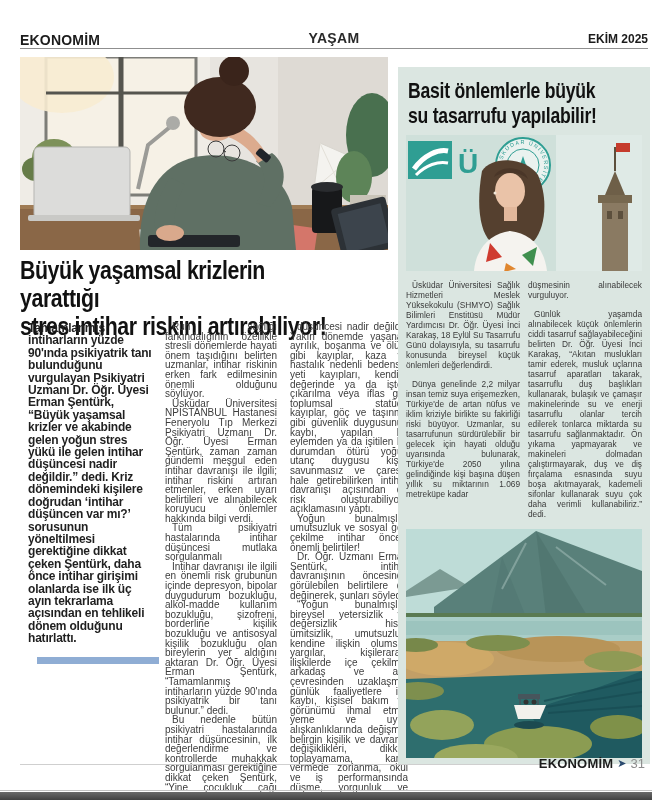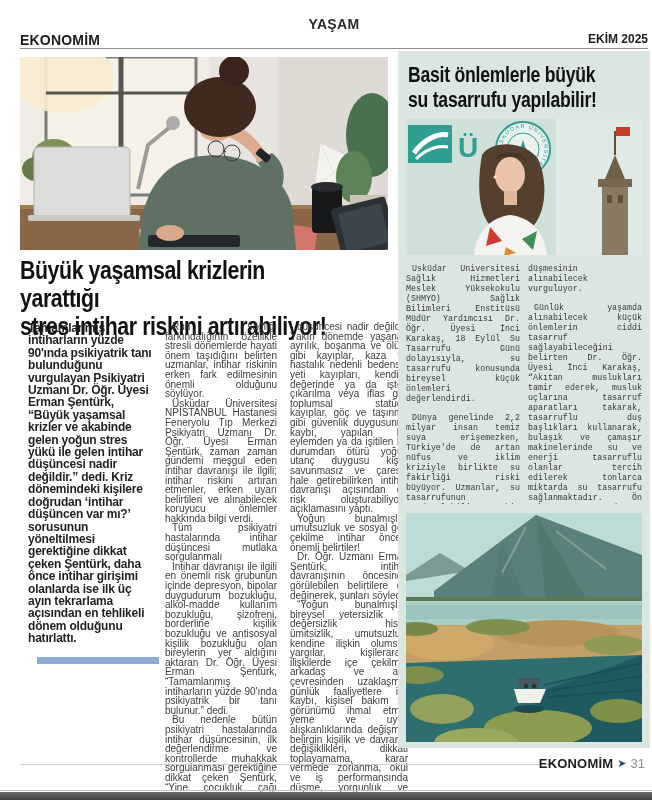--- a/index.html
+++ b/index.html
@@ -5,50 +5,50 @@
   html,body{margin:0;padding:0;}
   body{width:652px;height:800px;position:relative;background:#ffffff;overflow:hidden;
        font-family:"Liberation Sans",sans-serif;-webkit-font-smoothing:antialiased;}
   .page{position:absolute;inset:0;background:#fff;}
 
   
   .masthead{position:absolute;left:20px;top:26px;width:628px;height:22px;
             border-bottom:1px solid #8f8f8f;display:flex;justify-content:space-between;align-items:flex-end;}
   .masthead .brand{font-size:14px;font-weight:bold;letter-spacing:.2px;color:#1c1c1c;}
   .masthead .section{font-size:14px;font-weight:bold;letter-spacing:.3px;color:#2a2a2a;
-            position:absolute;left:0;right:0;text-align:center;bottom:16px;}
+            position:absolute;left:0;right:0;text-align:center;bottom:2px;}
   .masthead .issue{font-size:12px;font-weight:bold;color:#1c1c1c;padding-bottom:2px;}
 
   
   .photo-left{position:absolute;left:20px;top:57px;width:368px;height:193px;overflow:hidden;}
   .photo-left svg,.ph svg{display:block;width:100%;height:100%;}
 
   .hl-left{position:absolute;left:20px;top:256px;width:400px;margin:0;
            font-size:26px;line-height:28px;font-weight:800;color:#111;
            letter-spacing:-0.5px;transform:scaleX(0.82);transform-origin:left top;}
   .hl-left span{display:block;}
 
   .cols{position:absolute;left:28px;top:322px;width:368px;display:flex;gap:13px;}
   .col-intro{width:124px;flex:none;font-size:12px;font-weight:bold;line-height:12.4px;
              letter-spacing:-0.2px;color:#1f1f1f;text-align:left;}
   .col-intro p{margin:0;}
   .accent-bar{margin:12px 0 0 9px;width:122px;height:7px;background:var(--accent-bar,#8fadd4);}
   .col-b{width:112px;flex:none;font-size:10px;line-height:9.6px;color:#3c3c3c;text-align:justify;}
   .col-b p{margin:0;text-indent:7px;}
 
   
-  .right-box{position:absolute;left:398px;top:51px;width:252px;height:697px;
+  .right-box{position:absolute;left:398px;top:67px;width:252px;height:697px;
              background:var(--right-box-bg,#dbe6e1);box-sizing:border-box;}
   .hl-right{margin:11px 10px 7px 10px;width:290px;
             font-size:22px;line-height:25px;font-weight:800;color:#111;
             letter-spacing:-0.3px;transform:scaleX(0.80);transform-origin:left top;}
   .hl-right span{display:block;}
   .ph{overflow:hidden;}
   .ph-spokesperson{margin:0 8px;width:236px;height:136px;}
-  .cols-r{margin:9px 8px 0 8px;display:flex;gap:8px;height:240px;overflow:hidden;font-family:Liberation Mono, monospace;}
+  .cols-r{margin:9px 8px 0 8px;display:flex;gap:8px;height:240px;overflow:hidden;}
   .col-r{flex:1;font-size:8.3px;line-height:10px;color:#3a3a3a;text-align:justify;}
   .col-r p{margin:0;text-indent:6px;}
   .col-r p.no-indent{text-indent:0;}
   .col-r p + p{margin-top:9px;}
   .ph-landscape{margin:9px 8px 0 8px;width:236px;height:229px;}
 
   
   .footer-rule{position:absolute;left:20px;top:764px;width:536px;height:0;border-top:1px solid #cfcfcf;}
   .folio{position:absolute;right:7px;top:756px;display:flex;align-items:center;gap:4px;}
   .folio .fbrand{font-size:13px;font-weight:bold;color:#1d1d1d;letter-spacing:.2px;}

